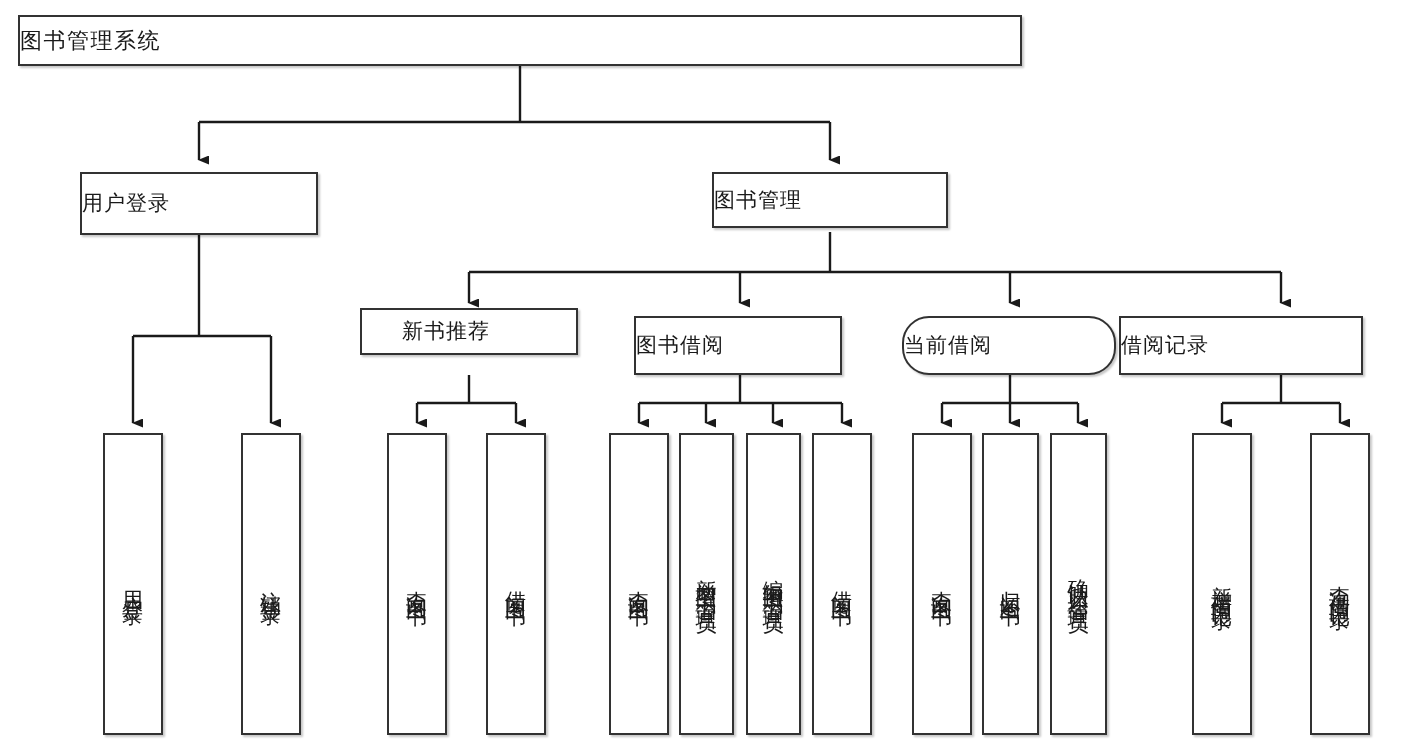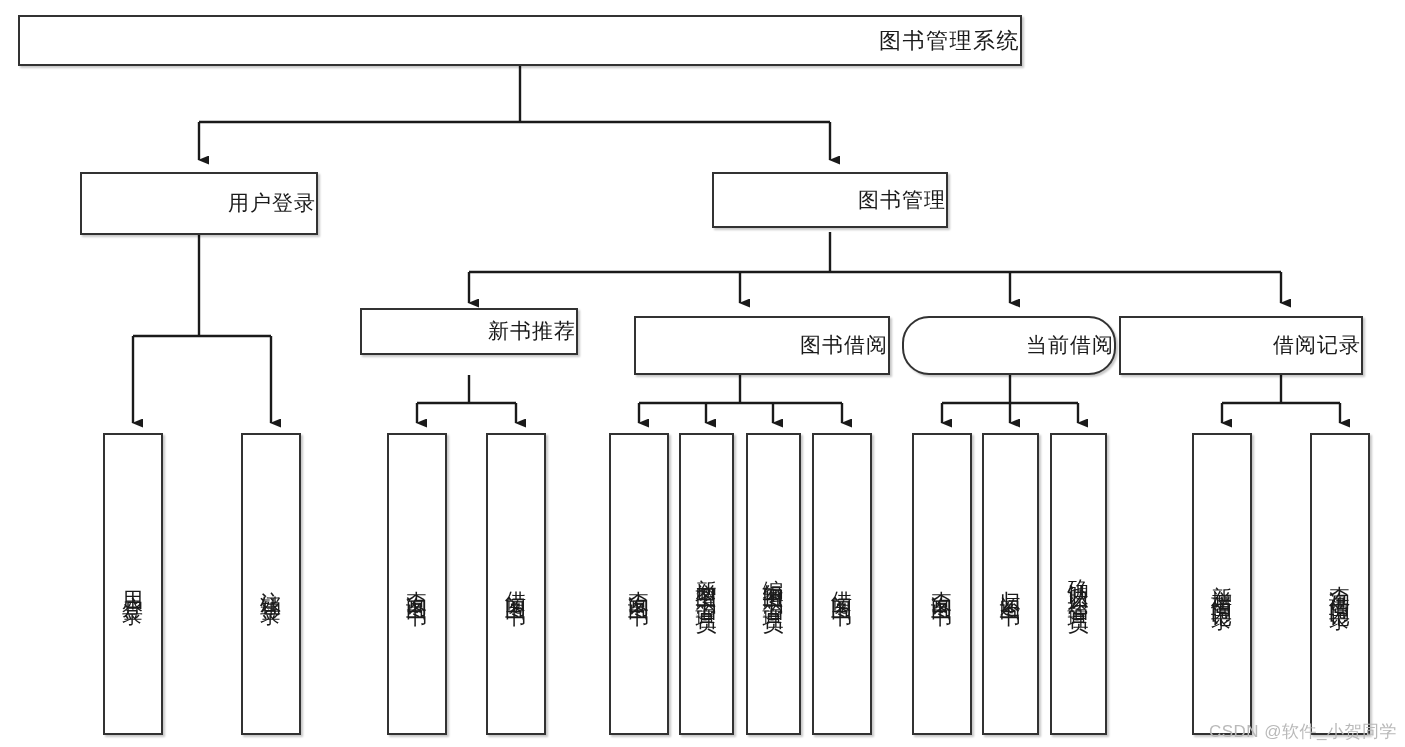--- a/index.html
+++ b/index.html
@@ -27,21 +27,21 @@
     pointer-events: none;
   }
   .node {
     position: absolute;
     box-sizing: border-box;
     background: #ffffff;
     border: 2px solid #323232;
     box-shadow: 2px 2px 2px rgba(0,0,0,0.22);
     display: flex;
     align-items: center;
-    justify-content: flex-end;
+    justify-content: flex-start;
     color: #1a1a1a;
     z-index: 2;
   }
   .node-label {
     display: block;
     text-align: center;
     line-height: 1.18;
     white-space: nowrap;
   }
   
@@ -142,21 +142,21 @@
   <div class="node horizontal" style="left:80px; top:172px; width:238px; height:63px;">
     <span class="node-label">用户登录</span>
   </div>
   <div class="node horizontal" style="left:712px; top:172px; width:236px; height:56px;">
     <span class="node-label">图书管理</span>
   </div>
 
   <div class="node horizontal" style="left:360px; top:308px; width:218px; height:47px;padding-left:40px;">
     <span class="node-label">新书推荐</span>
   </div>
-  <div class="node horizontal" style="left:634px; top:316px; width:256px; height:59px;padding-left:44px;">
+  <div class="node horizontal" style="left:634px; top:316px; width:208px; height:59px;">
     <span class="node-label">图书借阅</span>
   </div>
   <div class="node horizontal" style="left:902px; top:316px; width:214px; height:59px;border-radius:27px;">
     <span class="node-label">当前借阅</span>
   </div>
   <div class="node horizontal" style="left:1119px; top:316px; width:244px; height:59px;">
     <span class="node-label">借阅记录</span>
   </div>
 
   <div class="node vertical" style="left:103px; top:433px; width:60px; height:302px;">
@@ -196,15 +196,14 @@
     <span class="node-label">确认归还（管理员）</span>
   </div>
 
   <div class="node vertical" style="left:1192px; top:433px; width:60px; height:302px;">
     <span class="node-label">新增借阅记录</span>
   </div>
   <div class="node vertical" style="left:1310px; top:433px; width:60px; height:302px;">
     <span class="node-label">查询借阅记录</span>
   </div>
 
-  <div class="watermark">CSDN @软件_小贺同学</div>
 
 </div>
 
 </body></html>

